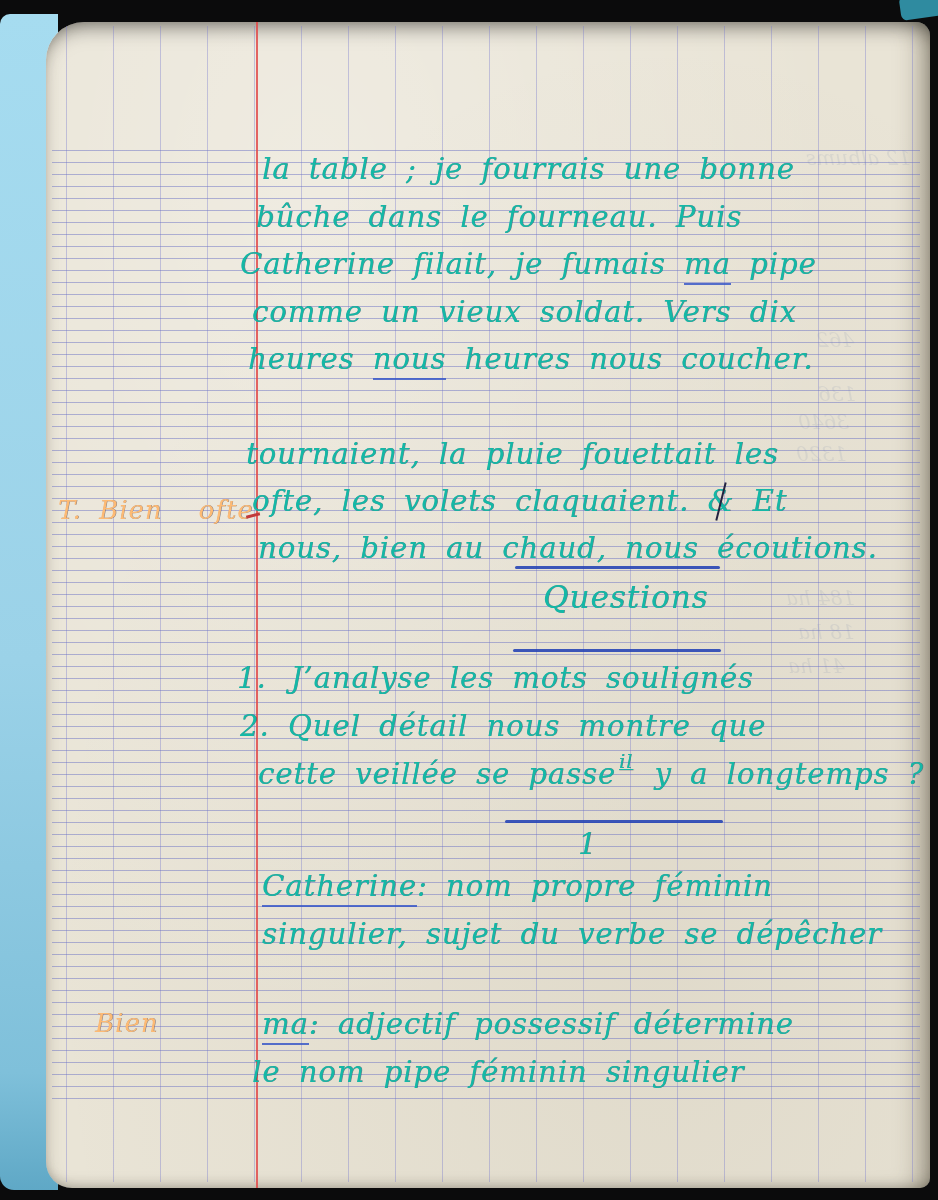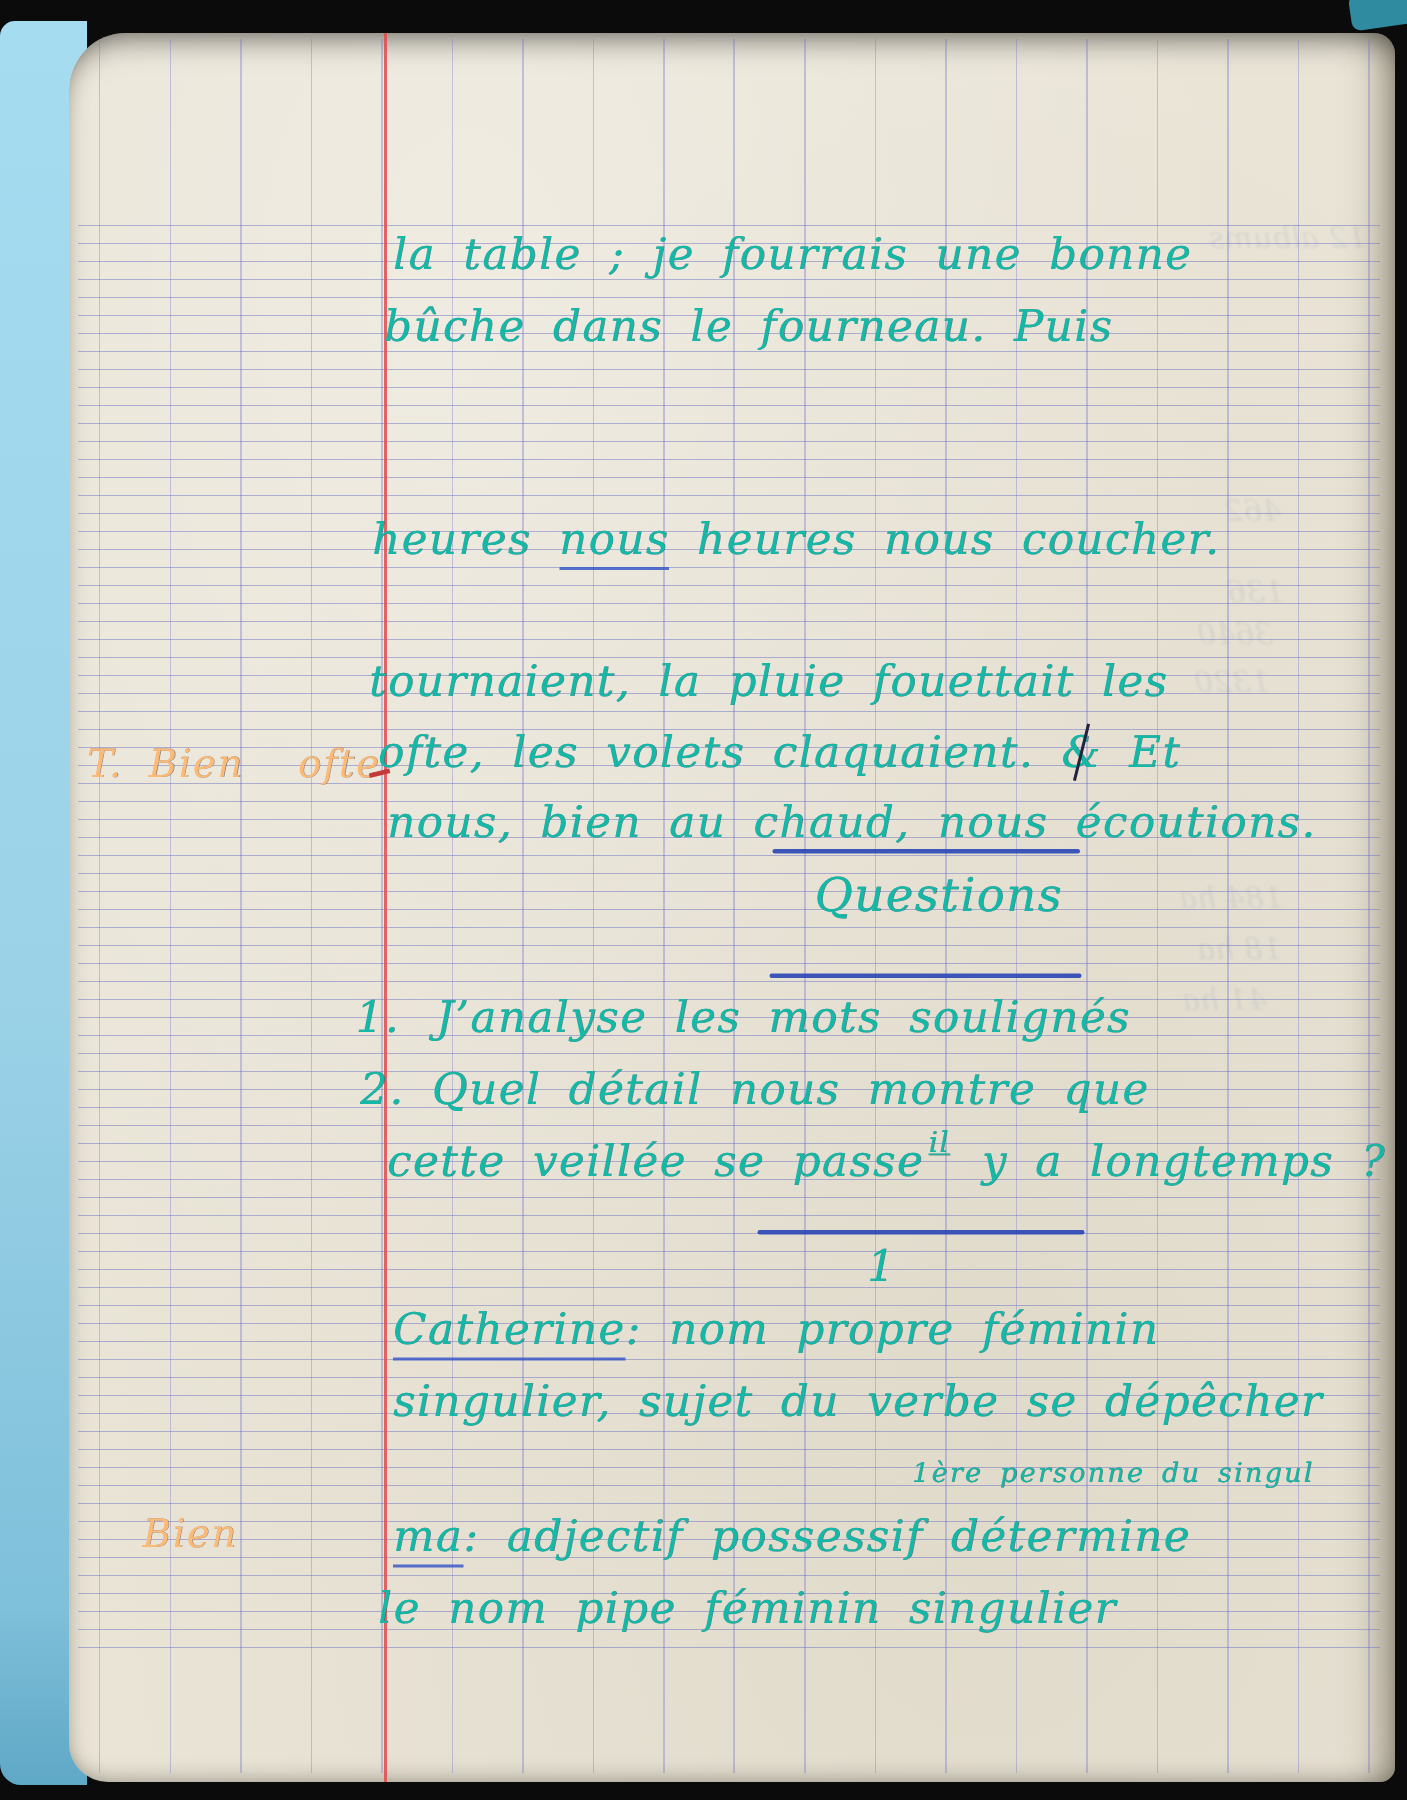--- a/index.html
+++ b/index.html
@@ -71,20 +71,22 @@
     <div class="ghost" style="left:816px;top:328px">462</div>
     <div class="ghost" style="left:818px;top:382px">136</div>
     <div class="ghost" style="left:798px;top:410px">3640</div>
     <div class="ghost" style="left:796px;top:442px">1320</div>
     <div class="ghost" style="left:786px;top:586px">184 ha</div>
     <div class="ghost" style="left:798px;top:620px">18 ha</div>
     <div class="ghost" style="left:788px;top:654px">41 ha</div>
 
     <div class="t" style="left:262px;top:155px"><span>la table ; je fourrais une bonne</span></div>
     <div class="t" style="left:256px;top:203px"><span>bûche dans le fourneau. Puis</span></div>
+    <div class="t" style="left:240px;top:250px"><span>Catherine filait, je fumais </span><span class="u">ma</span><span> pipe</span></div>
+    <div class="t" style="left:252px;top:298px"><span>comme un vieux soldat. Vers dix</span></div>
     <div class="t" style="left:248px;top:345px"><span>heures </span><span class="u">nous</span><span> heures nous coucher.</span></div>
     <div class="t" style="left:246px;top:440px"><span>tournaient, la pluie fouettait les</span></div>
     <div class="t" style="left:252px;top:487px"><span>ofte, les volets claquaient. </span><span class="x">&amp;</span><span> Et</span></div>
     <div class="t" style="left:258px;top:534px"><span>nous, bien au chaud, nous écoutions.</span></div>
 
     <div class="t red" style="left:58px;top:497px;font-size:26px"><span>T. Bien</span><span style="margin-left:36px">ofte</span></div>
     <div class="red-tick"></div>
 
     <div class="rule" style="left:515px;top:566px;width:205px"></div>
     <div class="t center" style="left:543px;top:582px"><span>Questions</span></div>
@@ -92,20 +94,19 @@
 
     <div class="t" style="left:237px;top:664px"><span>1.</span><span style="margin-left:24px">J’analyse les mots soulignés</span></div>
     <div class="t" style="left:240px;top:712px"><span>2. Quel détail nous montre que</span></div>
     <div class="t" style="left:258px;top:760px"><span>cette veillée se passe</span><span class="sup">il</span><span> y a longtemps ?</span></div>
 
     <div class="rule" style="left:505px;top:820px;width:218px"></div>
     <div class="t" style="left:578px;top:830px"><span>1</span></div>
 
     <div class="t" style="left:262px;top:872px"><span class="u">Catherine</span><span>: nom propre féminin</span></div>
     <div class="t" style="left:262px;top:920px"><span>singulier, sujet du verbe se dépêcher</span></div>
-    <div class="t small" style="left:608px;top:974px"><span>1ère personne du singul</span></div>
 
     <div class="t red" style="left:95px;top:1010px;font-size:26px"><span>Bien</span></div>
     <div class="t" style="left:262px;top:1010px"><span class="u">ma</span><span>: adjectif possessif détermine</span></div>
     <div class="t" style="left:252px;top:1058px"><span>le nom pipe féminin singulier</span></div>
 
   </div>
 </div>
 
 </body></html>

